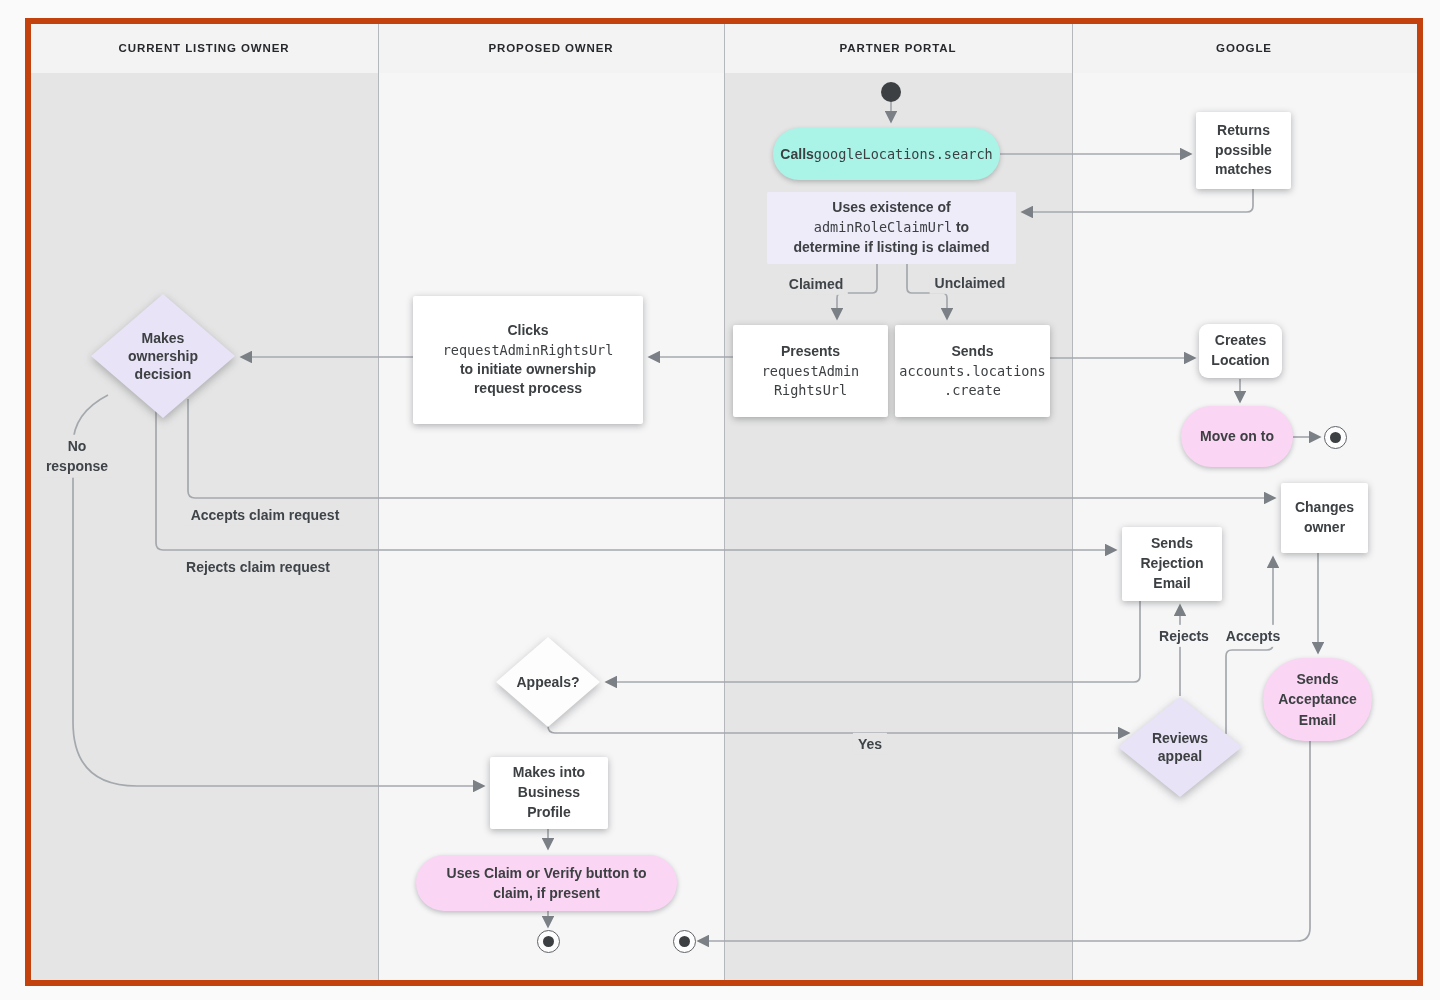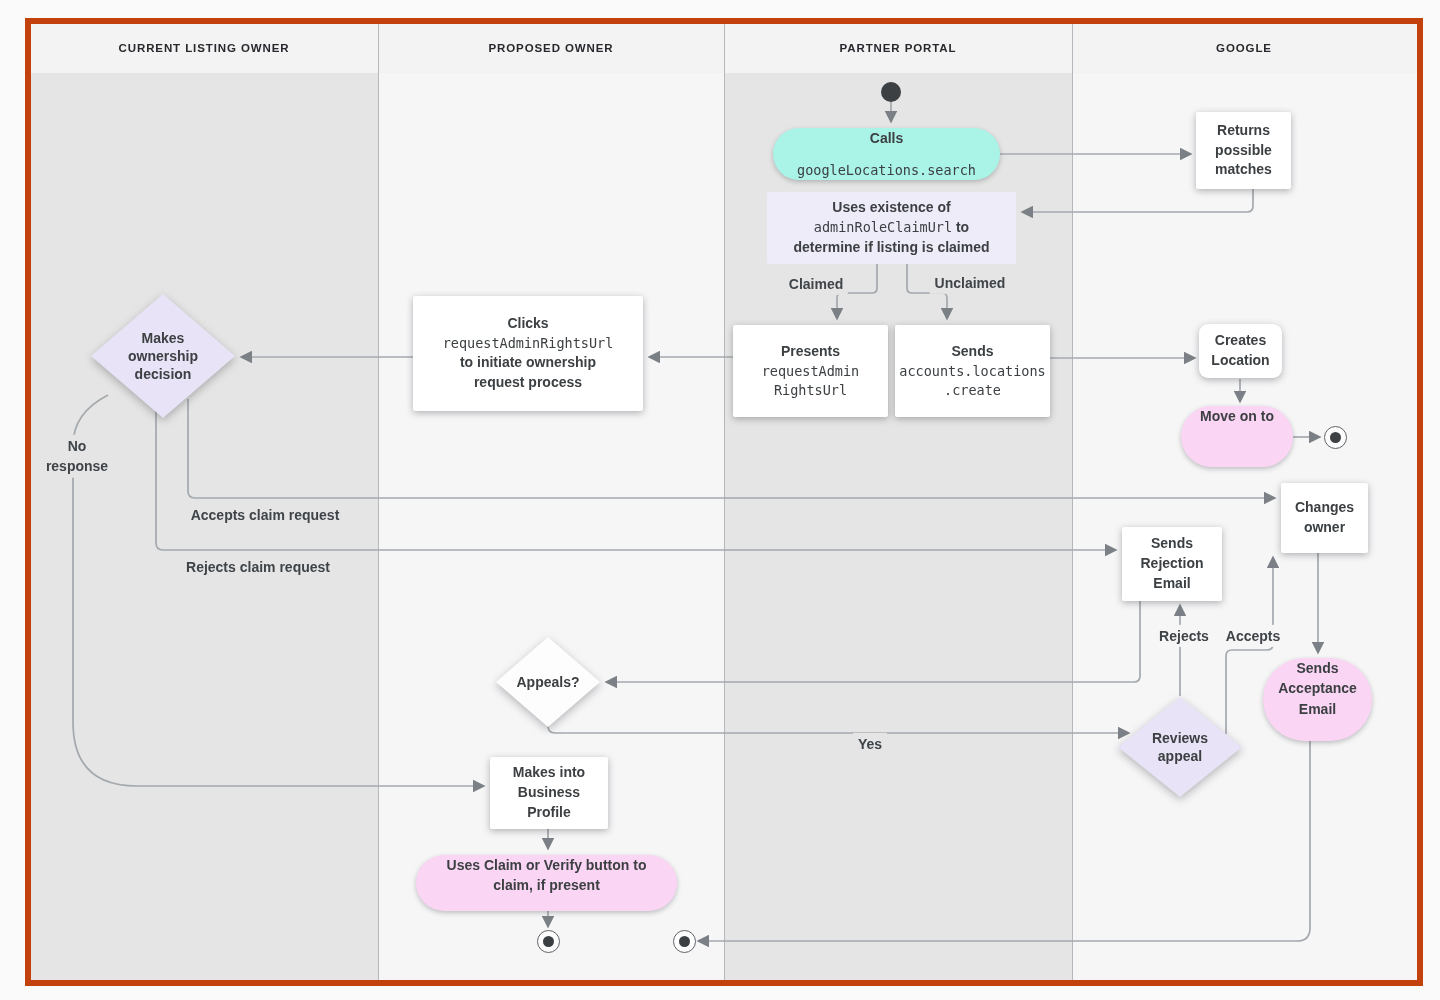--- a/index.html
+++ b/index.html
@@ -22,21 +22,21 @@
 
   svg.wires{position:absolute;left:0;top:0;z-index:2;}
   .edge{fill:none;stroke:var(--connector,#a4a9ae);stroke-width:1.7px;}
 
   .node,.edge-label{z-index:3;}
   .box{position:absolute;background:#ffffff;border-radius:2px;
     box-shadow:0 2px 7px rgba(60,64,67,.38);
     display:flex;flex-direction:column;align-items:center;justify-content:center;
     text-align:center;font-weight:bold;font-size:14px;line-height:1.42;color:#3c4043;
     white-space:pre-line;}
-  .pill{position:absolute;display:flex;flex-direction:column;align-items:center;justify-content:space-between;
+  .pill{position:absolute;display:flex;flex-direction:row;align-items:center;justify-content:center;
     text-align:center;font-weight:bold;font-size:14px;line-height:1.45;color:#3c4043;
     box-shadow:0 2px 5px rgba(60,64,67,.3);white-space:pre-line;}
   .teal{background:var(--teal,#aaf3e7);}
   .pink{background:var(--pink,#fbd5f4);}
   .lavbox{background:var(--lavender-box,#efecfa);}
   .code{font-family:"DejaVu Sans Mono","Liberation Mono",monospace;font-weight:normal;
     font-size:13.5px;line-height:1.4;white-space:pre-line;}
   .diamond{position:absolute;filter:drop-shadow(0 3px 4px rgba(60,64,67,.35));}
   .diamond .shape{width:100%;height:100%;
     clip-path:polygon(50% 0,100% 50%,50% 100%,0 50%);
@@ -124,21 +124,21 @@
   <span class="code">requestAdmin
 RightsUrl</span>
 </div>
 
 <div class="box node" style="left:895px;top:325px;width:155px;height:92px;">
   <span>Sends</span>
   <span class="code">accounts.locations
 .create</span>
 </div>
 
-<div class="box node" style="left:413px;top:296px;width:230px;height:115px;">
+<div class="box node" style="left:413px;top:296px;width:230px;height:128px;">
   <span>Clicks</span>
   <span class="code">requestAdminRightsUrl</span>
   <span>to initiate ownership
 request process</span>
 </div>
 
 <div class="diamond node" style="left:91px;top:294px;width:144px;height:124px;">
   <div class="shape lavshape">Makes
 ownership
 decision</div>

